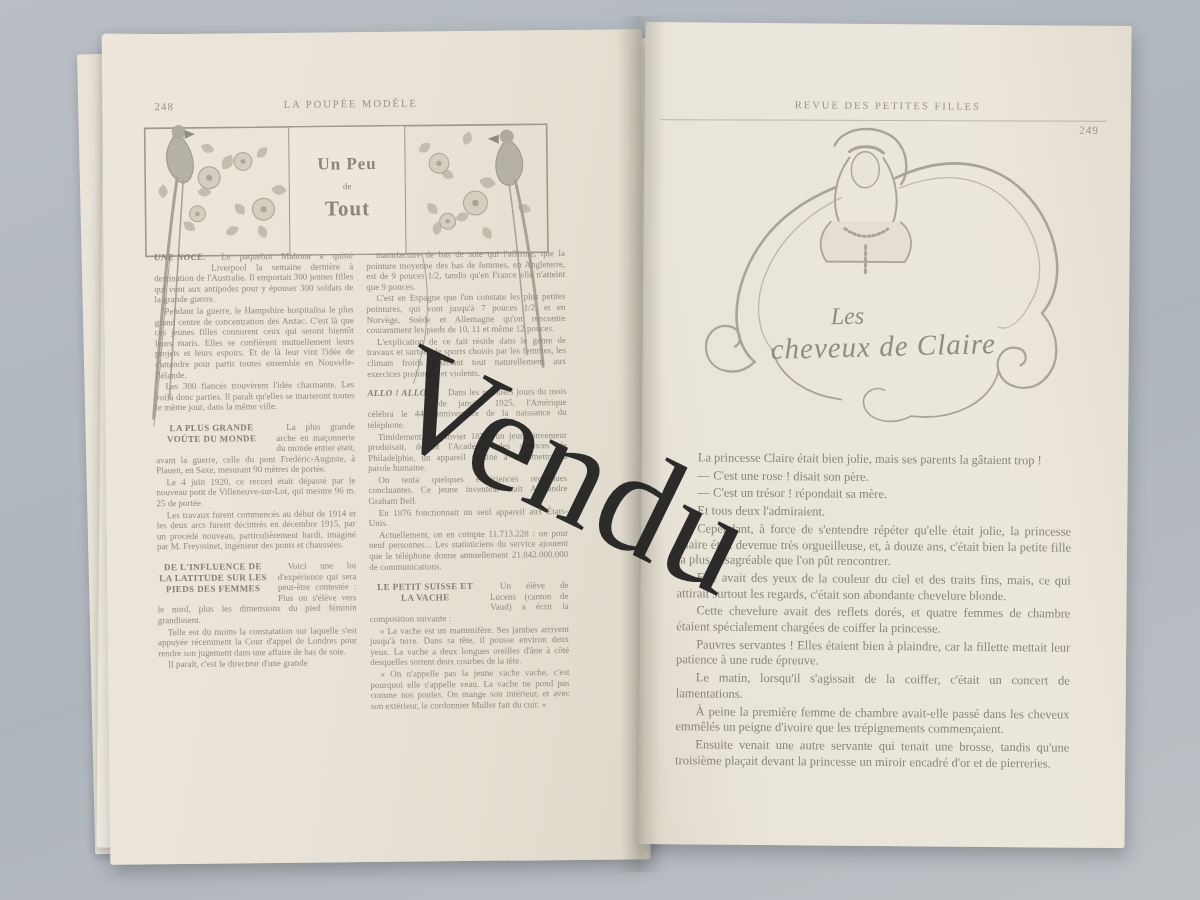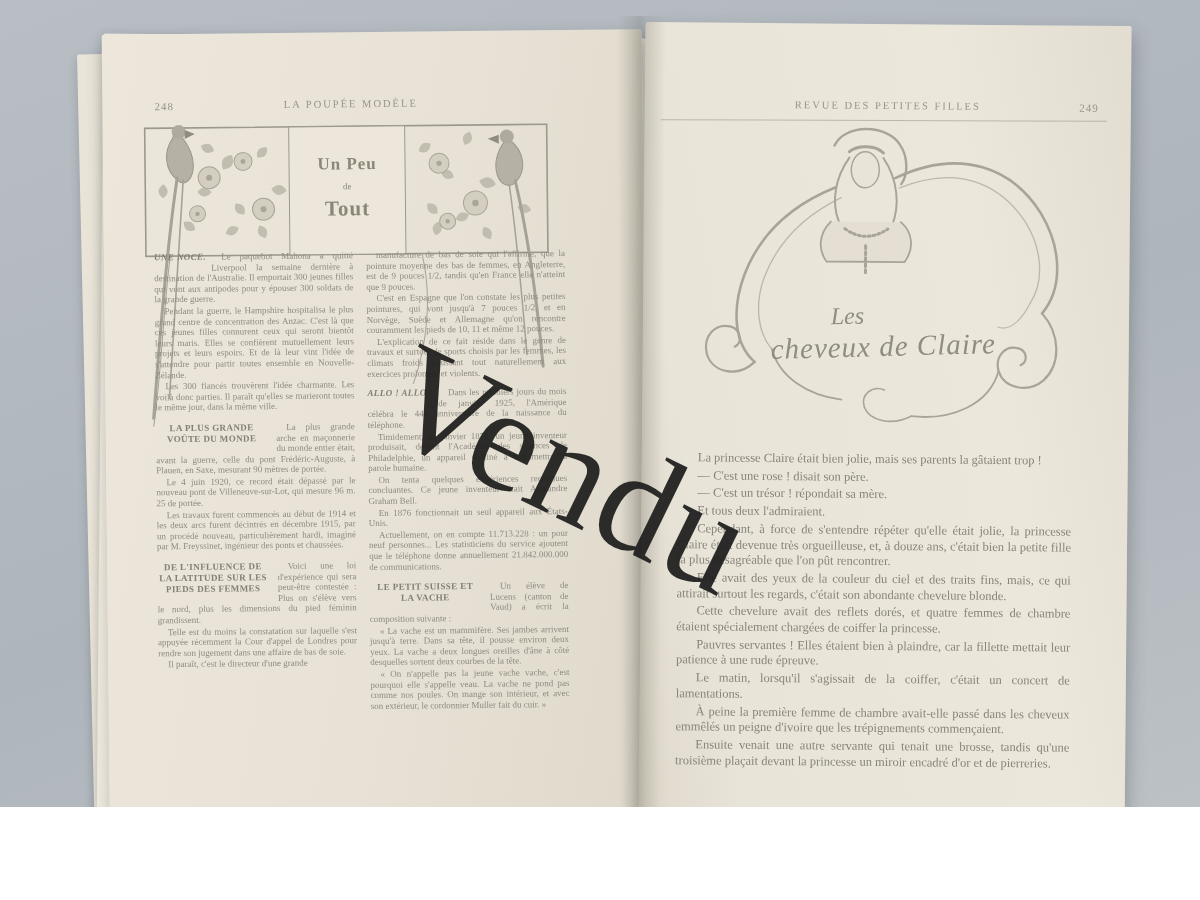--- a/index.html
+++ b/index.html
@@ -7,21 +7,21 @@
     --backdrop:#b2b9bf;
     --paper:#e7e2d5;
     --paper2:#e9e4d8;
     --ink:#8e8b80;
     --ink2:#827f74;
     --line:#a5a296;
   }
   html,body{margin:0;padding:0;}
   body{font-family:"Liberation Serif",serif;}
   .photo{
-    position:relative;width:1200px;height:807px;overflow:hidden;
+    position:relative;width:1200px;height:900px;overflow:hidden;
     background:linear-gradient(160deg,#b8bec4 0%,#aeb5bc 55%,#bcc1c5 100%);
   }
   .sheet{position:absolute;background:#efeadf;border-radius:2px;
     box-shadow:0 4px 10px rgba(55,60,66,.25);}
   .sheet-a{left:86px;top:48px;width:566px;height:800px;transform:rotate(-1.3deg);background:#e9e4d7;}
   .sheet-b{left:100px;top:36px;width:554px;height:814px;transform:rotate(.5deg);background:#f0ebe0;}
   .page{position:absolute;border-radius:2px;
     box-shadow:2px 8px 18px rgba(50,55,60,.32);}
   .left-page{
     left:106px;top:32px;width:540px;height:830px;transform:rotate(-.6deg);
@@ -37,21 +37,21 @@
     background:linear-gradient(to right,rgba(90,85,70,.14),rgba(90,85,70,0));}
   .gutter{position:absolute;left:618px;top:16px;width:48px;height:856px;z-index:3;pointer-events:none;
     background:linear-gradient(to right,rgba(70,68,58,0) 0%,rgba(70,68,58,.15) 45%,rgba(70,68,58,.08) 58%,rgba(70,68,58,0) 100%);}
 
   
   .lp-head{position:absolute;left:0;top:66px;width:100%;height:16px;color:#989487;}
   .lp-head .pagenum{position:absolute;left:52px;font-size:11px;letter-spacing:1px;}
   .lp-head .runtitle{position:absolute;left:0;width:92%;text-align:center;font-size:10.5px;letter-spacing:2px;}
   .rp-head{position:absolute;left:0;top:76px;width:100%;height:16px;color:#989487;}
   .rp-head .runtitle{position:absolute;left:0;width:100%;text-align:center;font-size:10.5px;letter-spacing:2px;}
-  .rp-head .pagenum{position:absolute;right:32px;font-size:11px;letter-spacing:1px;}
+  .rp-head .pagenum{position:absolute;right:32px;font-size:11px;letter-spacing:1px;margin-top:22px;}
   .rp-rule{position:absolute;left:16px;top:96px;width:446px;height:1px;background:rgba(150,146,133,.55);transform:rotate(-.3deg);}
 
   
   .banner{position:absolute;left:36px;top:84px;width:414px;height:330px;pointer-events:none;}
   .banner-title{position:absolute;left:150px;top:14px;width:116px;text-align:center;color:#8a8779;}
   .bt1{font-size:17px;font-weight:bold;letter-spacing:1px;margin-top:24px;}
   .bt2{font-size:9px;margin:7px 0 5px;}
   .bt3{font-size:21px;font-weight:bold;letter-spacing:1px;}
 
   

